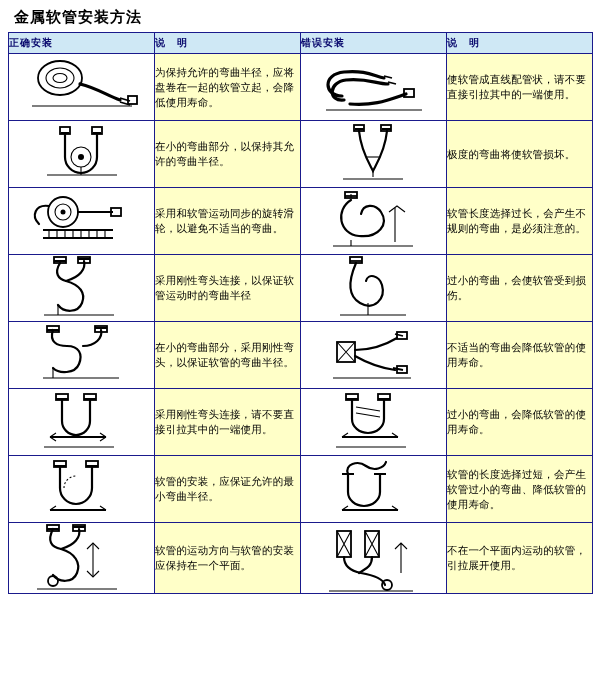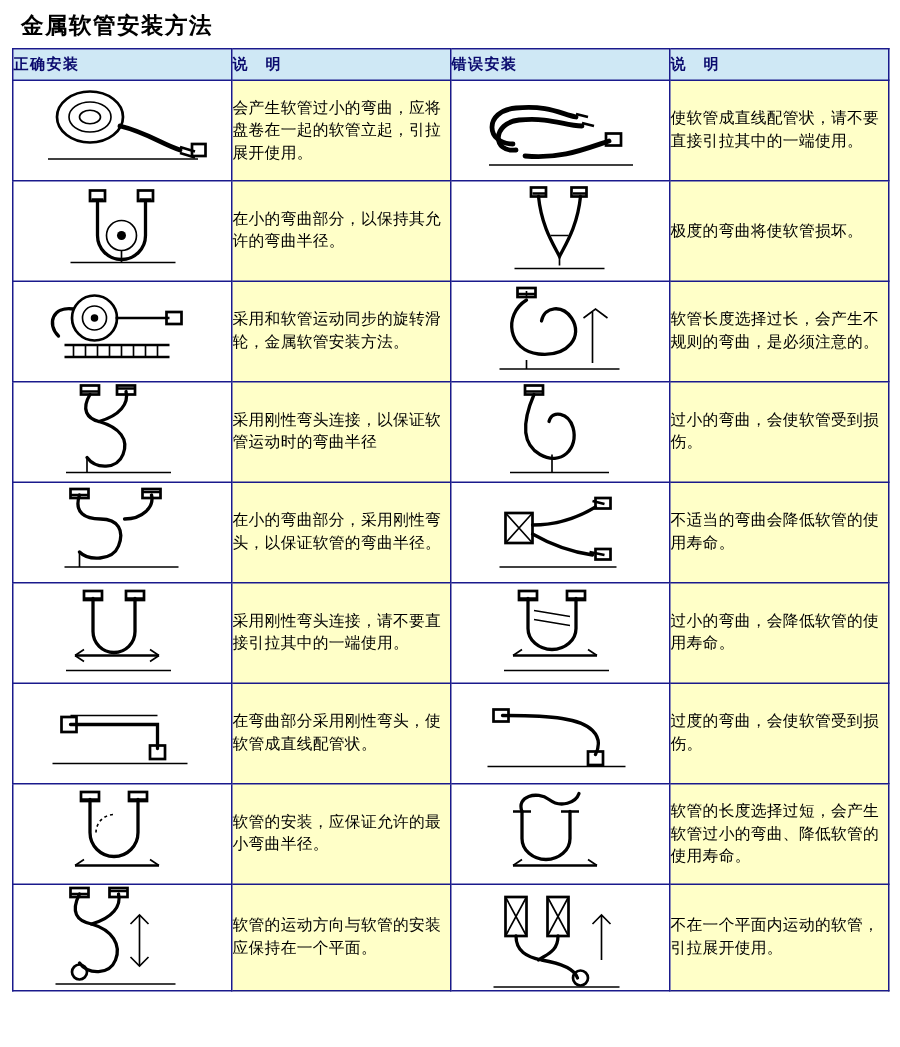--- a/index.html
+++ b/index.html
@@ -104,21 +104,21 @@
           <svg class="fig" width="120" height="62" viewBox="0 0 120 62">
             <ellipse cx="38" cy="22" rx="22" ry="17" class="ln2"></ellipse>
             <ellipse cx="38" cy="22" rx="14" ry="10" class="ln"></ellipse>
             <ellipse cx="38" cy="22" rx="7" ry="4.5" class="ln"></ellipse>
             <path class="thick" d="M58 28 C75 32 86 40 98 44"></path>
             <path class="ln2" d="M98 42 l10 3 M98 46 l10 3"></path>
             <rect x="106" y="40" width="9" height="8" class="ln2"></rect>
             <path class="ln" d="M10 50 h100"></path>
           </svg>
         </td>
-        <td class="desc-cell">会产生软管过小的弯曲，应将盘卷在一起的软管立起，引拉展开使用。</td>
+        <td class="desc-cell">为保持允许的弯曲半径，应将盘卷在一起的软管立起，会降低使用寿命。</td>
         <td class="img-cell">
           <svg class="fig" width="120" height="62" viewBox="0 0 120 62">
             <path class="thick" d="M28 40 C10 40 8 18 30 16 C52 14 60 20 70 22"></path>
             <path class="thick" d="M30 44 C14 46 14 26 32 24 C54 22 62 28 74 28"></path>
             <path class="thick" d="M36 48 C60 50 74 44 92 38"></path>
             <rect x="90" y="33" width="10" height="8" class="ln2"></rect>
             <path class="ln2" d="M70 20 l8 2 M74 26 l8 2"></path>
             <path class="ln" d="M12 54 h96"></path>
           </svg>
         </td>
@@ -160,21 +160,21 @@
             <circle cx="44" cy="22" r="8" class="ln"></circle>
             <circle cx="44" cy="22" r="2.5" class="fillblk"></circle>
             <path class="thick2" d="M30 16 C16 14 12 26 20 34"></path>
             <path class="ln2" d="M24 40 h70"></path>
             <path class="ln2" d="M24 48 h70"></path>
             <path class="ln" d="M30 40 v8 M38 40 v8 M46 40 v8 M54 40 v8 M62 40 v8 M70 40 v8 M78 40 v8 M86 40 v8"></path>
             <path class="ln2" d="M58 22 h36"></path>
             <rect x="92" y="18" width="10" height="8" class="ln2"></rect>
           </svg>
         </td>
-        <td class="desc-cell">采用和软管运动同步的旋转滑轮，金属软管安装方法。</td>
+        <td class="desc-cell">采用和软管运动同步的旋转滑轮，以避免不适当的弯曲。</td>
         <td class="img-cell">
           <svg class="fig" width="125" height="62" viewBox="0 0 125 62">
             <path class="thick2" d="M40 10 C24 20 28 44 48 46 C68 48 78 34 70 22 C64 13 52 14 50 24"></path>
             <path class="ln" d="M40 8 v-4 M40 56 v-6"></path>
             <path class="ln2" d="M34 6 h12"></path>
             <rect x="34" y="2" width="12" height="6" class="ln2"></rect>
             <path class="ln" d="M22 56 h80"></path>
             <path class="ln" d="M84 18 v34"></path>
             <path class="ln" d="M78 22 l8 -6 l8 6"></path>
           </svg>
@@ -256,41 +256,20 @@
             <rect x="32" y="3" width="12" height="6" class="ln2"></rect>
             <rect x="64" y="3" width="12" height="6" class="ln2"></rect>
             <path class="ln2" d="M28 46 h56"></path>
             <path class="ln" d="M28 46 l6 -4 M84 46 l-6 -4"></path>
             <path class="ln" d="M22 56 h70"></path>
           </svg>
         </td>
         <td class="desc-cell">过小的弯曲，会降低软管的使用寿命。</td>
       </tr>
 
-      <tr>
-        <td class="img-cell">
-          <svg class="fig" width="125" height="52" viewBox="0 0 125 52">
-            <path class="thick2" d="M28 20 H86 V36"></path>
-            <rect x="22" y="15" width="10" height="10" class="ln2"></rect>
-            <rect x="81" y="34" width="10" height="9" class="ln2"></rect>
-            <path class="ln" d="M16 46 h90"></path>
-            <path class="ln" d="M28 14 h58"></path>
-          </svg>
-        </td>
-        <td class="desc-cell">在弯曲部分采用刚性弯头，使软管成直线配管状。</td>
-        <td class="img-cell">
-          <svg class="fig" width="125" height="52" viewBox="0 0 125 52">
-            <path class="thick2" d="M24 14 C58 14 76 16 84 24 C90 30 88 36 86 40"></path>
-            <rect x="18" y="10" width="10" height="8" class="ln2"></rect>
-            <rect x="81" y="38" width="10" height="9" class="ln2"></rect>
-            <path class="ln" d="M14 48 h92"></path>
-          </svg>
-        </td>
-        <td class="desc-cell">过度的弯曲，会使软管受到损伤。</td>
-      </tr>
 
       <tr>
         <td class="img-cell">
           <svg class="fig" width="120" height="62" viewBox="0 0 120 62">
             <path class="thick2" d="M38 8 L38 30 A16 16 0 0 0 70 30 L70 8"></path>
             <path class="ln" d="M54 30 m-12 0 a12 12 0 0 1 12 -12" stroke-dasharray="2 2"></path>
             <path class="ln2" d="M32 8 h12 M64 8 h12"></path>
             <rect x="32" y="3" width="12" height="6" class="ln2"></rect>
             <rect x="64" y="3" width="12" height="6" class="ln2"></rect>
             <path class="ln2" d="M28 52 h56"></path>

